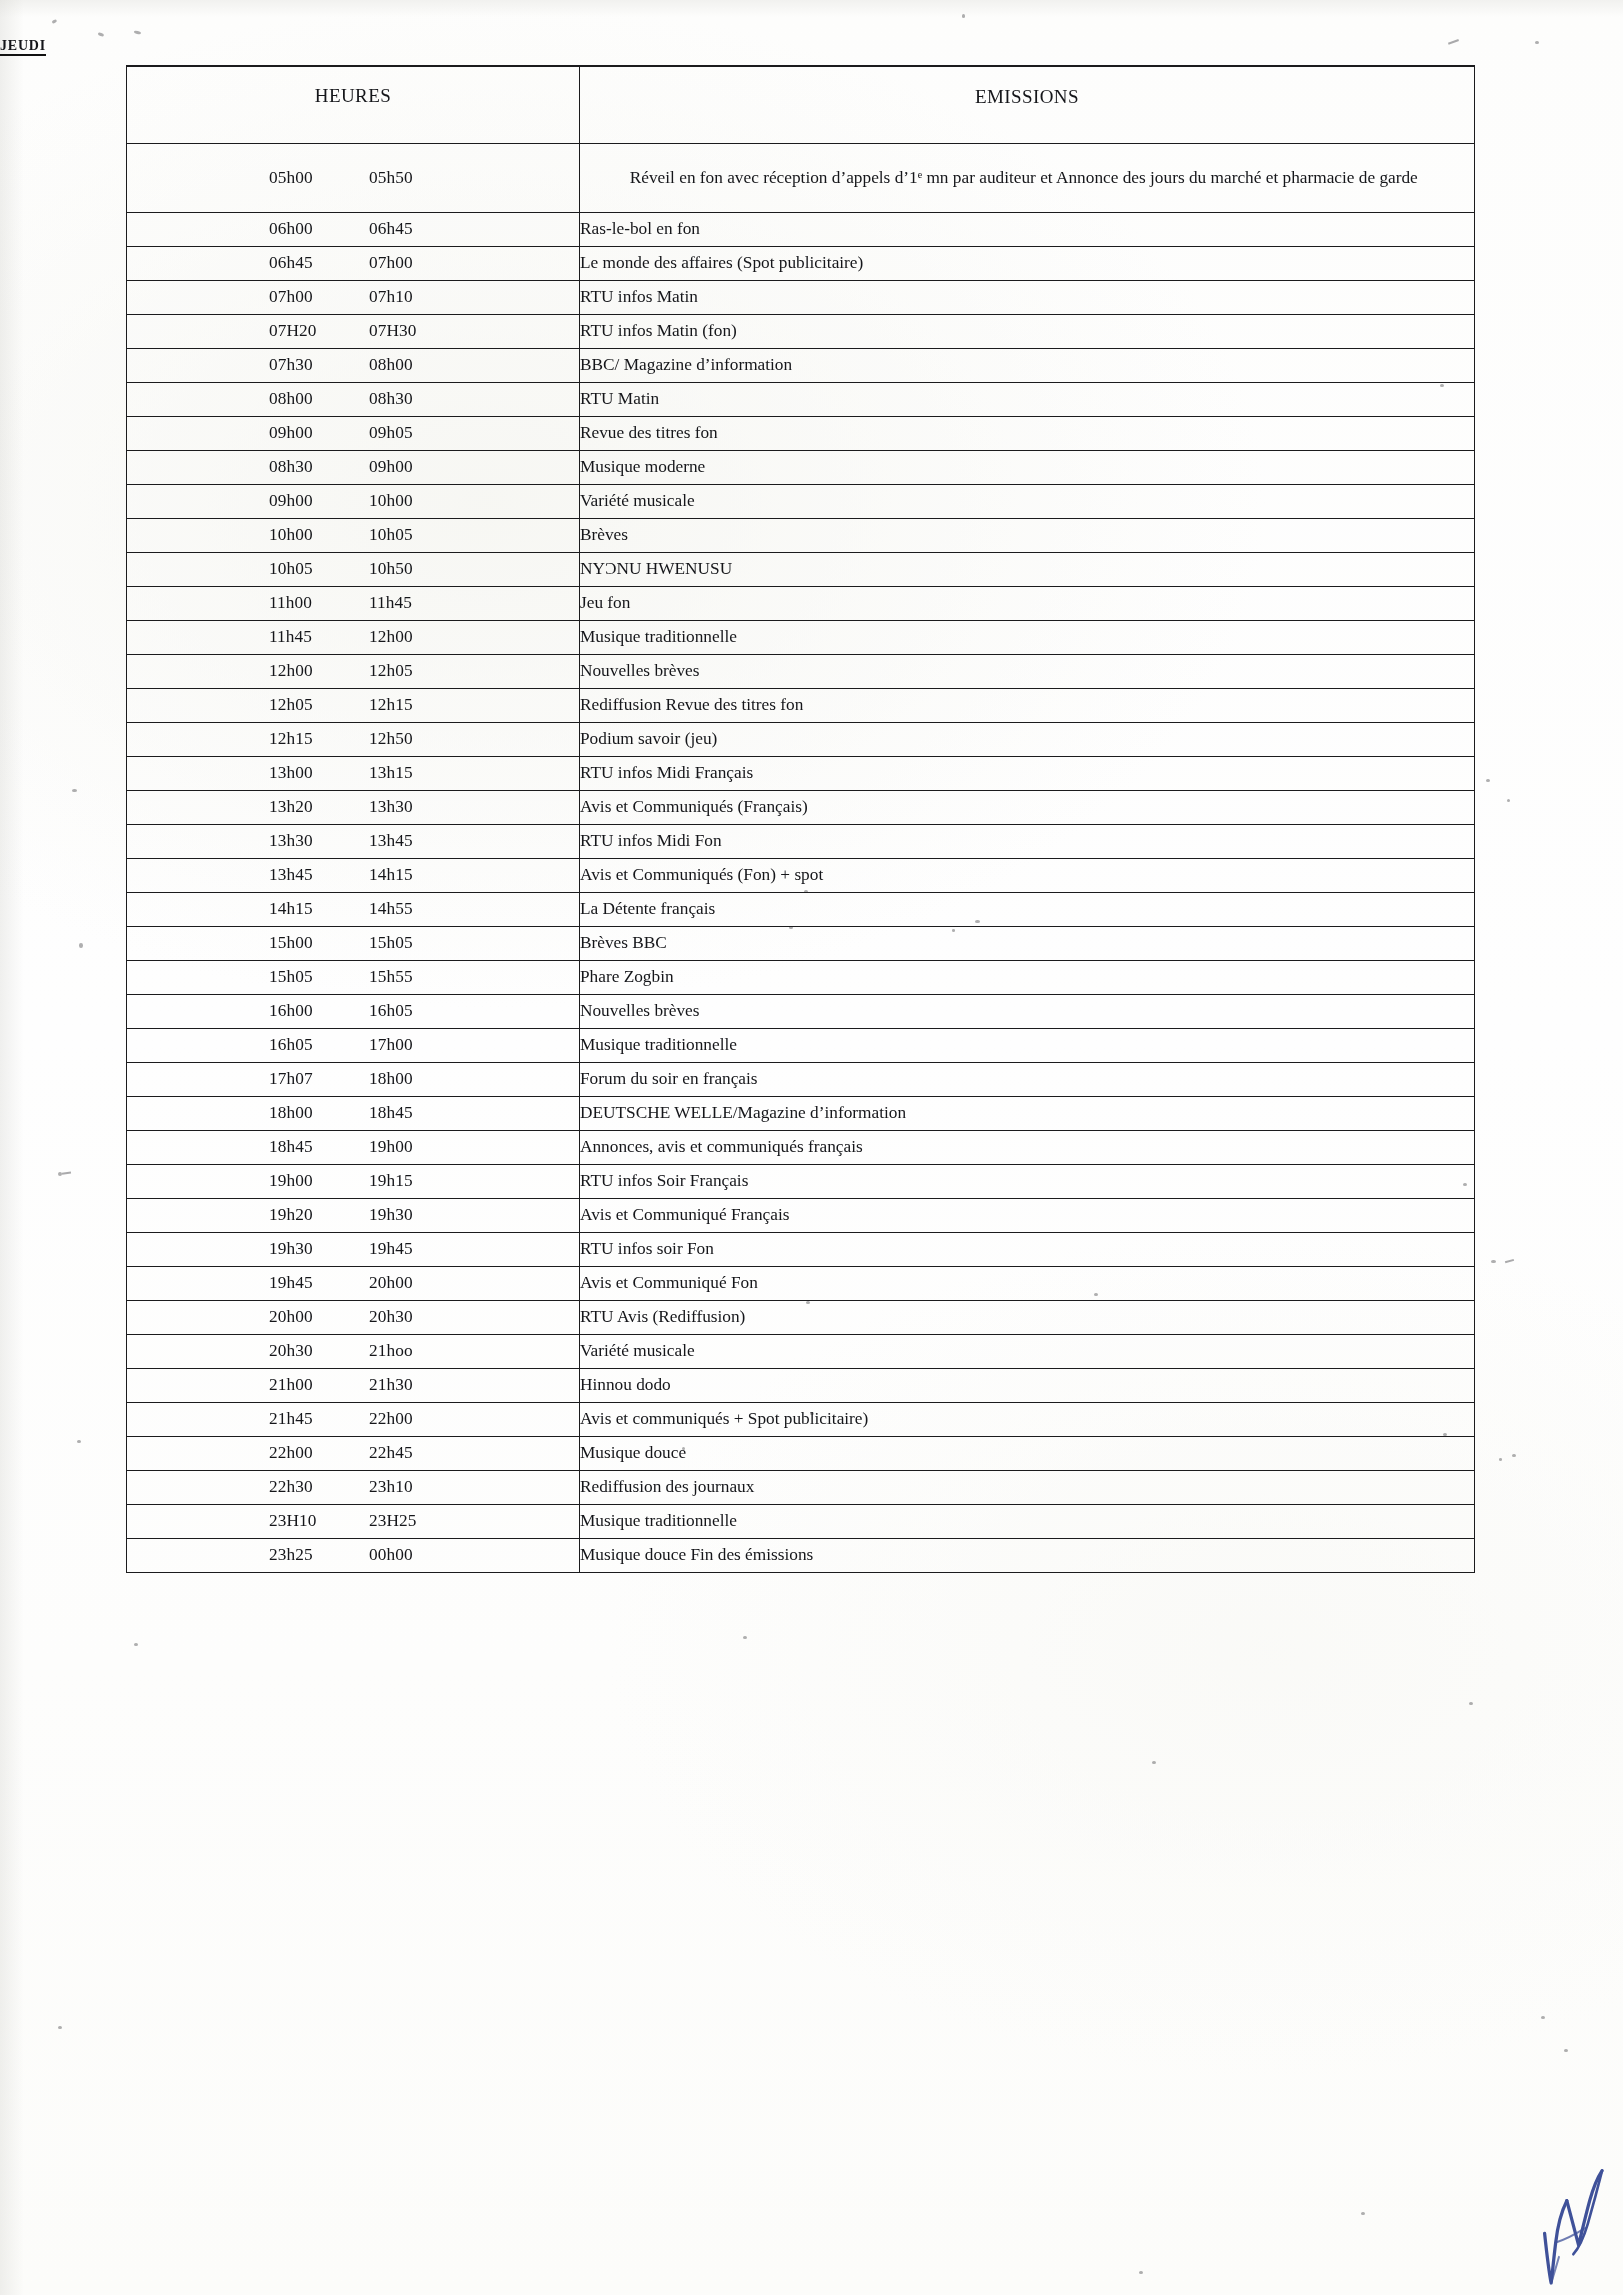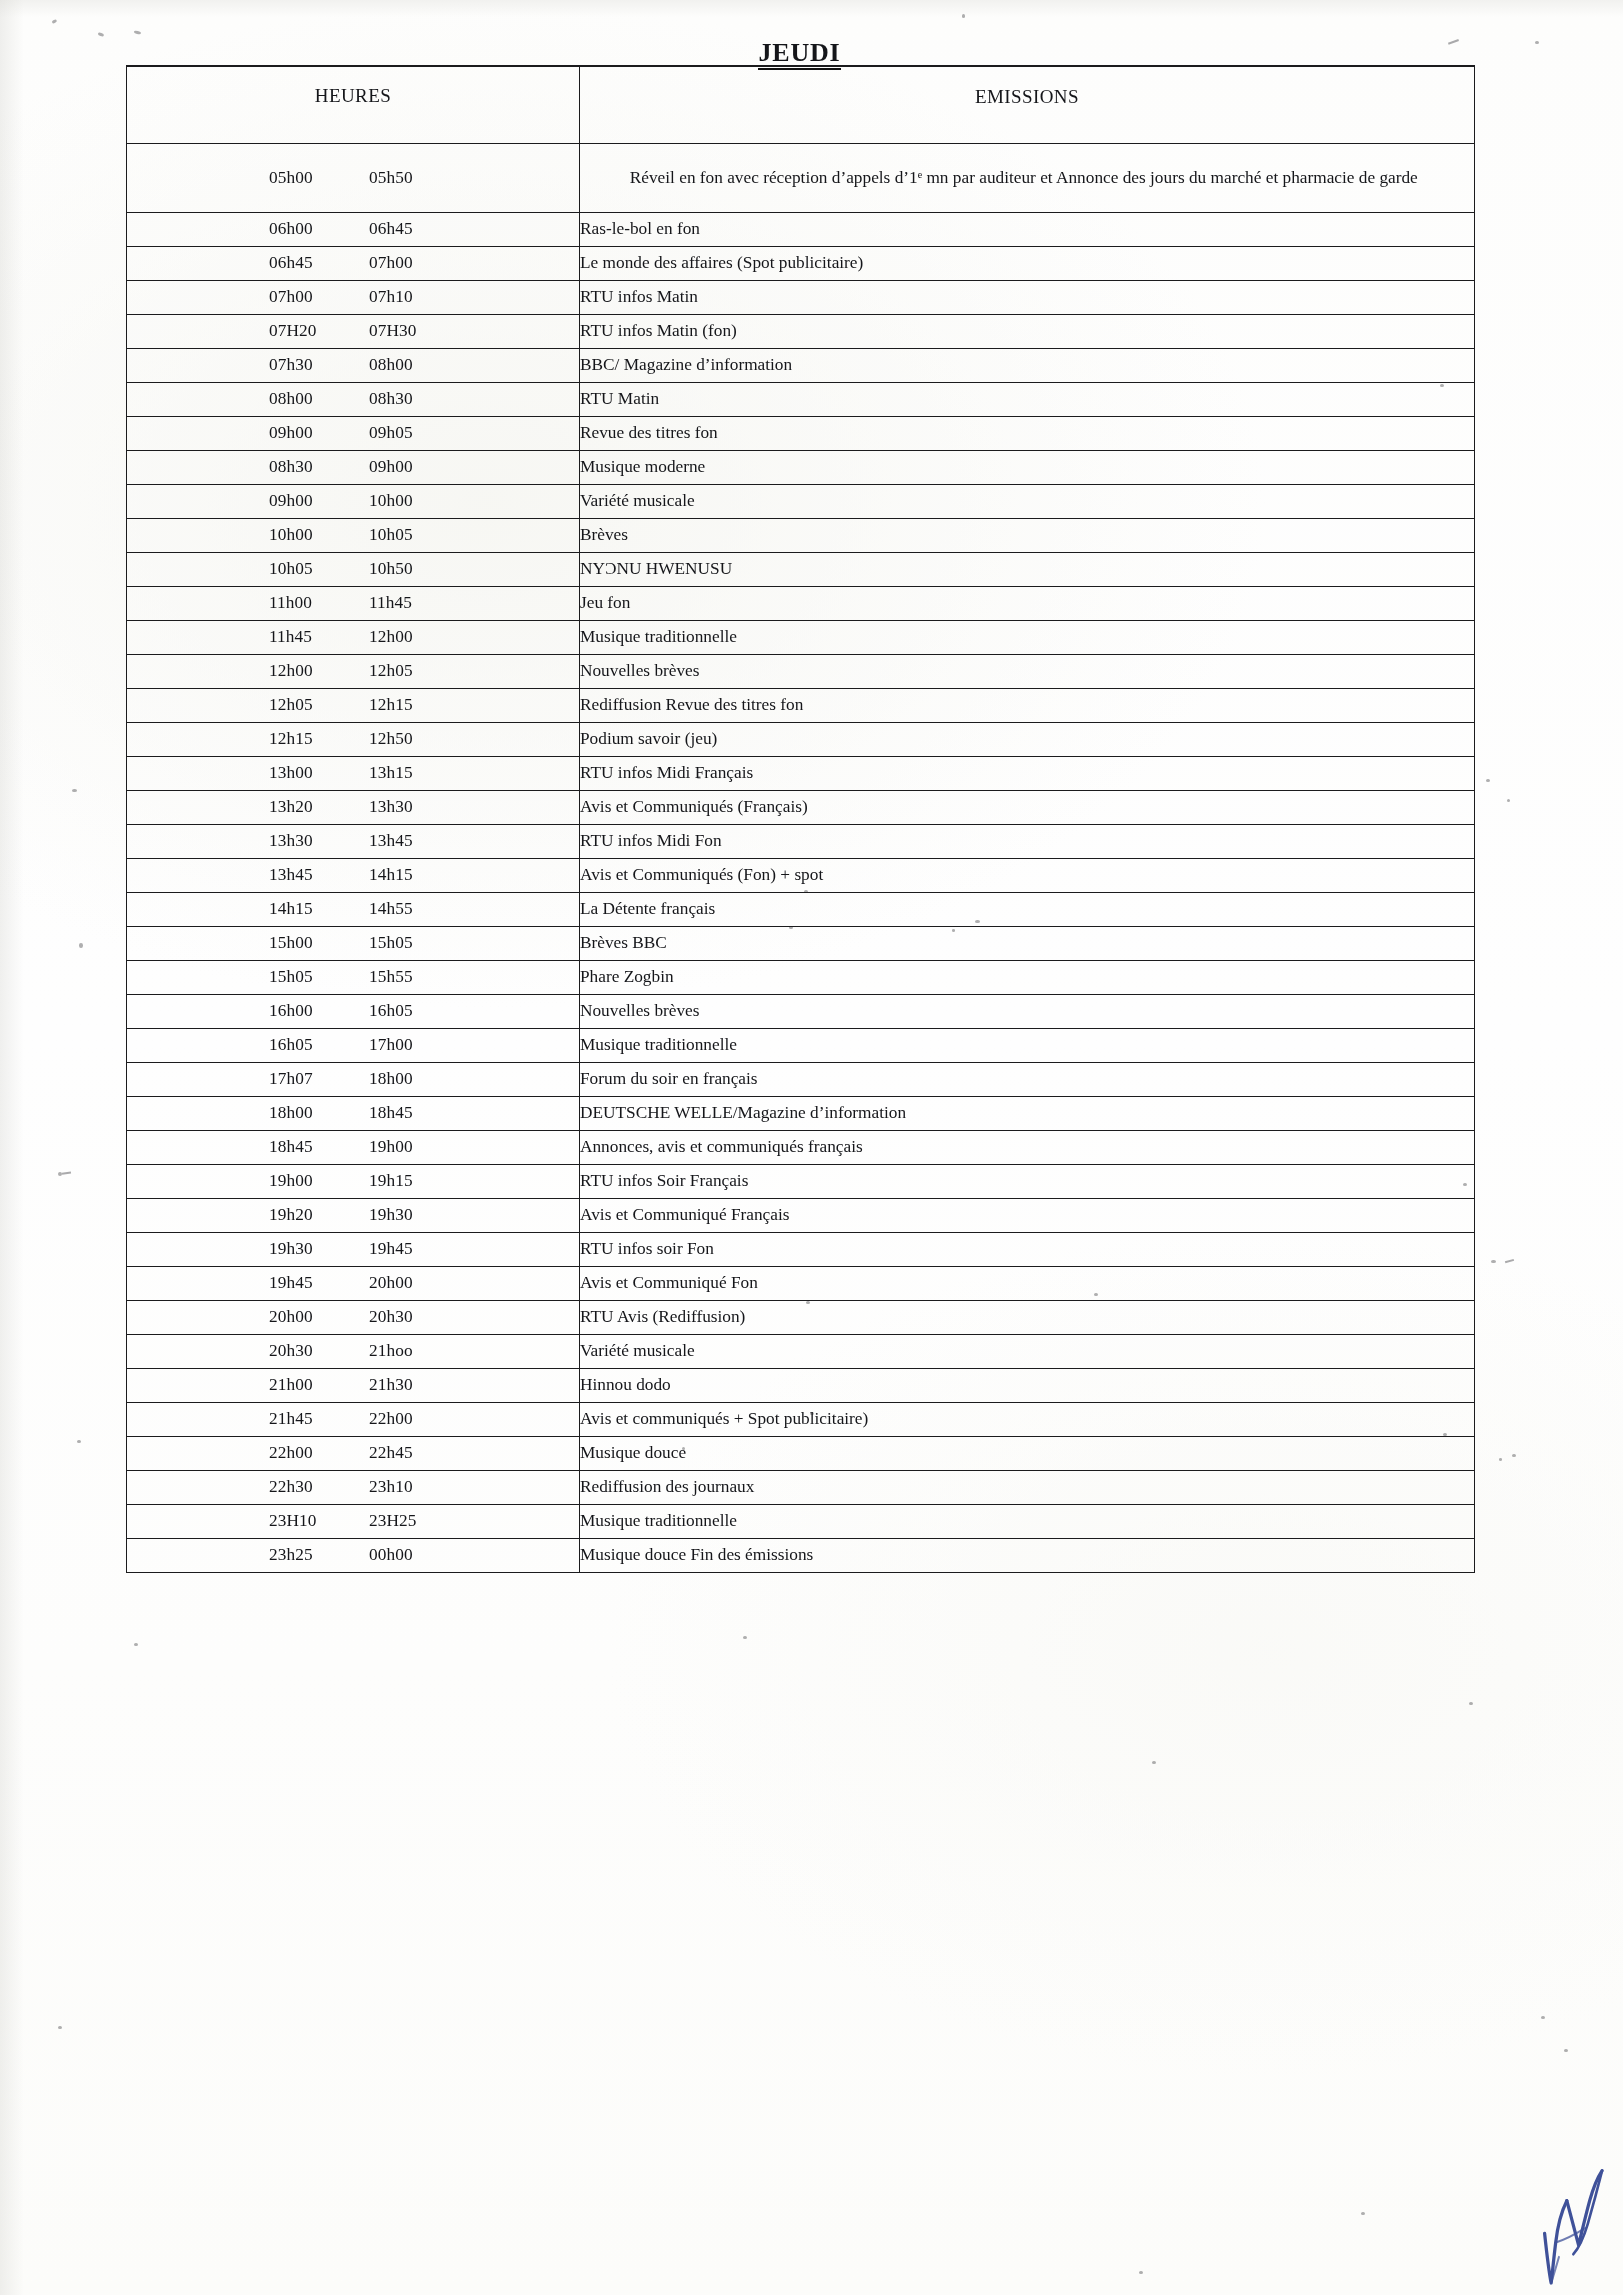--- a/index.html
+++ b/index.html
@@ -56,22 +56,21 @@
     opacity: 0.5;
     pointer-events: none;
   }
 
   
   .doc-title {
     position: absolute;
     left: 0;
     top: 38px;
     width: 1599px;
-    text-align: center;
-    font-size: 26px;
+    font-size: 14px;
     font-weight: bold;
     letter-spacing: 0.8px;
   }
   .doc-title span {
     border-bottom: 2px solid #111;
     padding-bottom: 0.7px;
   }
 
   
   .grid-wrap {

